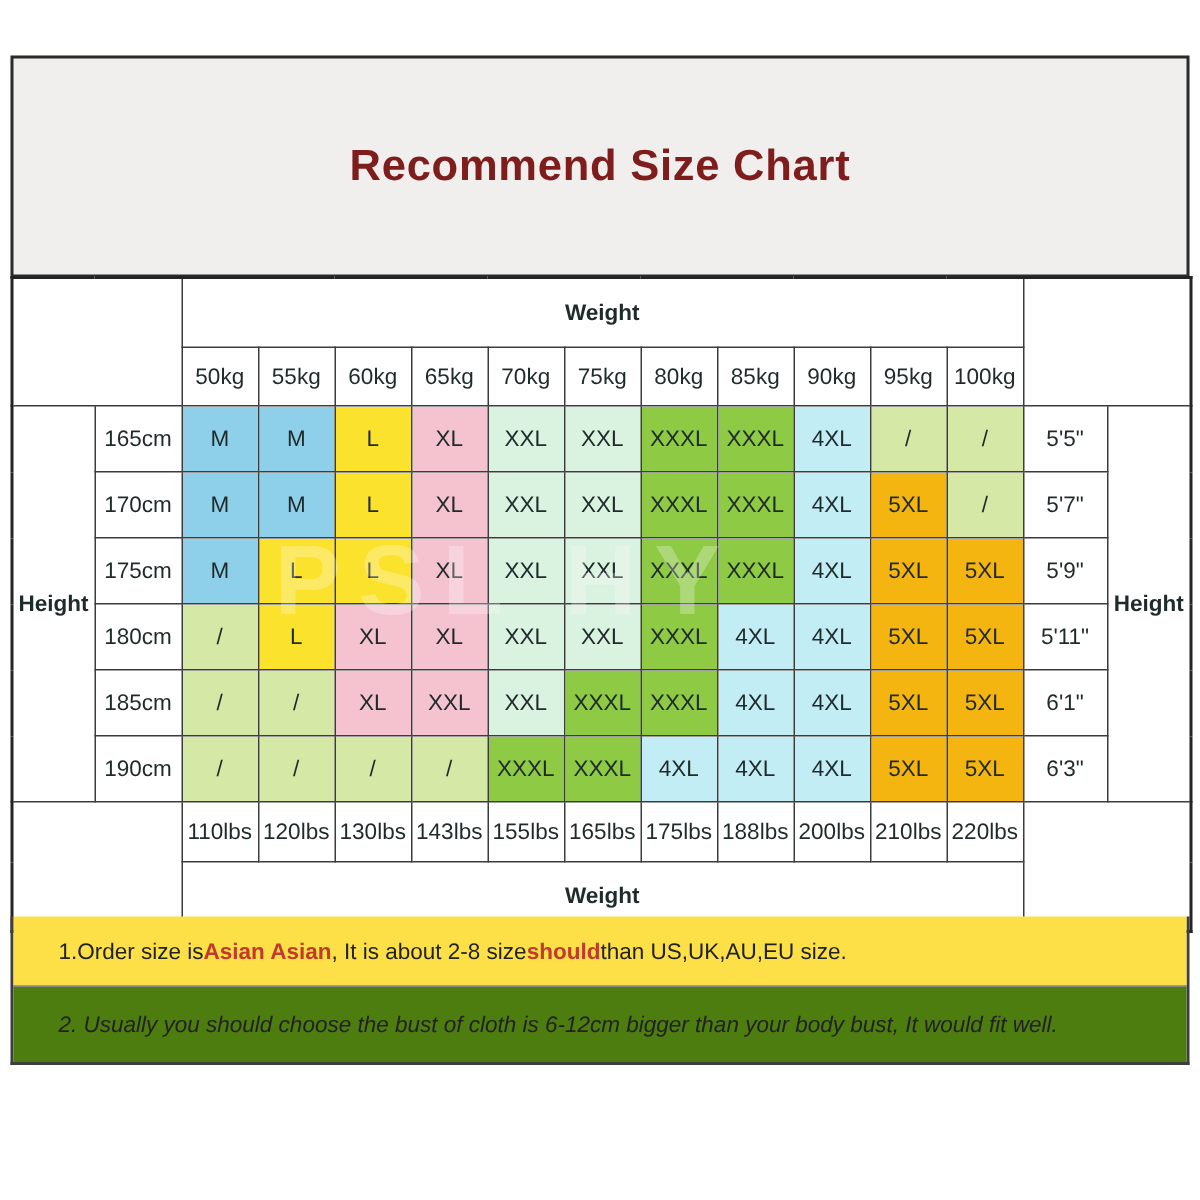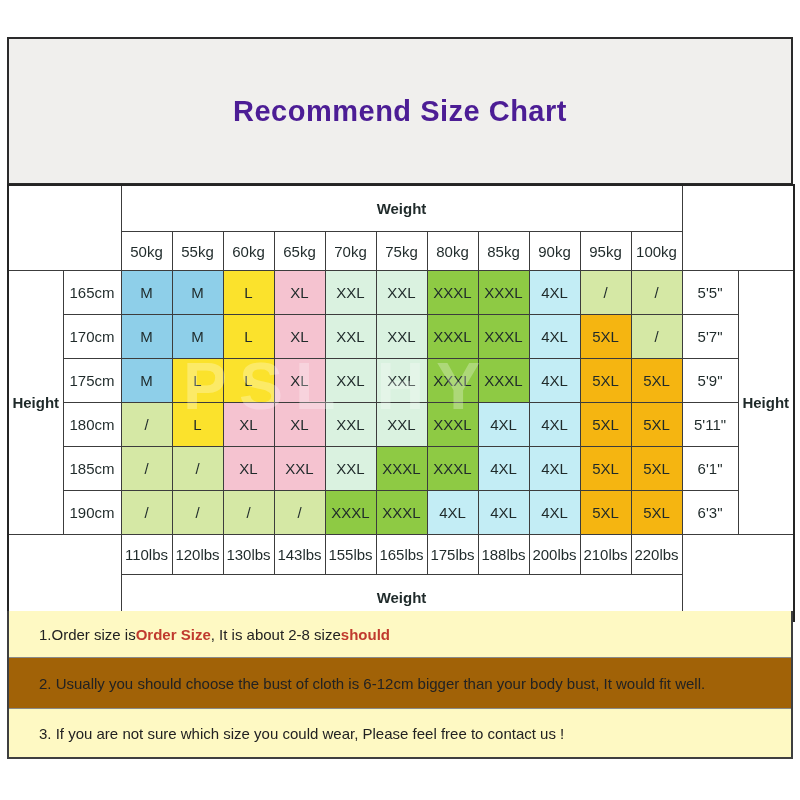--- a/index.html
+++ b/index.html
@@ -6,21 +6,21 @@
   body{
     width:800px;height:800px;position:relative;background:#ffffff;
     font-family:"Liberation Sans","DejaVu Sans",sans-serif;color:#222;
   }
   .title-box{
     position:absolute;left:7px;top:37px;width:782px;height:144px;
     background:#f0efed;border:2px solid #2b2b2b;
     display:flex;align-items:center;justify-content:center;
   }
   .title-box h1{
-    margin:0;font-size:29px;font-weight:bold;color:#4c1d95;letter-spacing:.5px;
+    margin:0;font-size:29px;font-weight:bold;color:#7f1d1d;letter-spacing:.5px;
   }
   .table-wrap{position:absolute;left:7px;top:184px;}
   table.size-chart{
     border-collapse:collapse;table-layout:fixed;width:786px;
     border:2px solid #242424;background:#fff;
   }
   table.size-chart td{
     border:1px solid #3c3c3c;text-align:center;vertical-align:middle;
     font-size:15px;color:#1f2a2a;padding:0;overflow:hidden;white-space:nowrap;
   }
@@ -38,22 +38,22 @@
   }
   .notes{
     position:absolute;left:7px;top:611px;width:782px;
     border:2px solid #3f3f3f;border-top:none;
   }
   .note-row{
     display:flex;align-items:center;padding-left:30px;font-size:15px;color:#222;
     border-top:1px solid #8a8a8a;box-sizing:border-box;
   }
   .note-row:first-child{border-top:none;}
-  .note-row.gray{background:#fef9c3;}
-  .note-row.white{background:#a16207;}
+  .note-row.gray{background:#fde047;}
+  .note-row.white{background:#4d7c0f;font-style:italic;}
   .note-1{height:46px;}
   .note-2{height:51px;}
   .note-3{height:49px;}
   .note-row .red{font-weight:bold;}
 </style>
 </head>
 <body>
 
 <div class="title-box">
   <h1>Recommend Size Chart</h1>
@@ -209,23 +209,21 @@
         </tr>
       </tbody>
   </table>
 </div>
 
 <div class="watermark">PSL HY</div>
 
 <div class="notes">
     <div class="note-row note-1 gray">
       <span>1.Order size is </span>
-      <span class="red" style="color: rgb(192, 58, 46);">Order Size</span>
+      <span class="red" style="color: rgb(192, 58, 46);">Asian Asian</span>
       <span>, It is about 2-8 size </span>
       <span class="red" style="color: rgb(192, 58, 46);">should</span>
+      <span> than US,UK,AU,EU size.</span>
     </div>
     <div class="note-row note-2 white">
       <span>2. Usually you should choose the bust of cloth is 6-12cm bigger than your body bust, It would fit well.</span>
     </div>
-    <div class="note-row note-3 gray">
-      <span>3. If you are not sure which size you could wear, Please feel free to contact us !</span>
-    </div>
   </div>
 
 </body></html>

